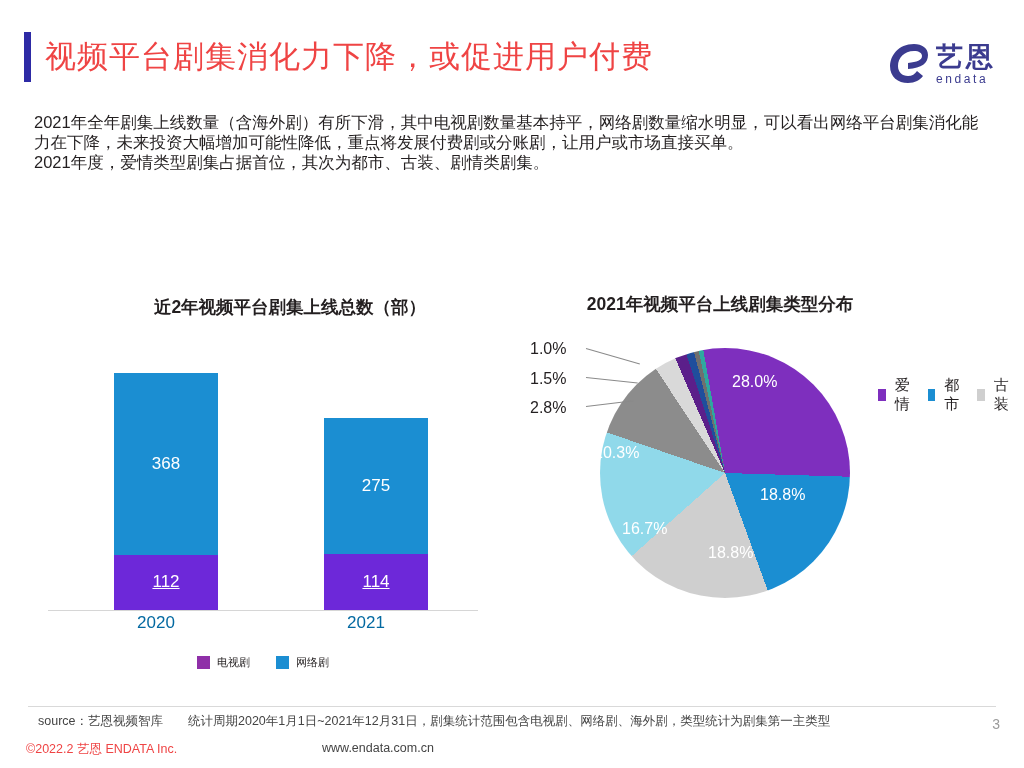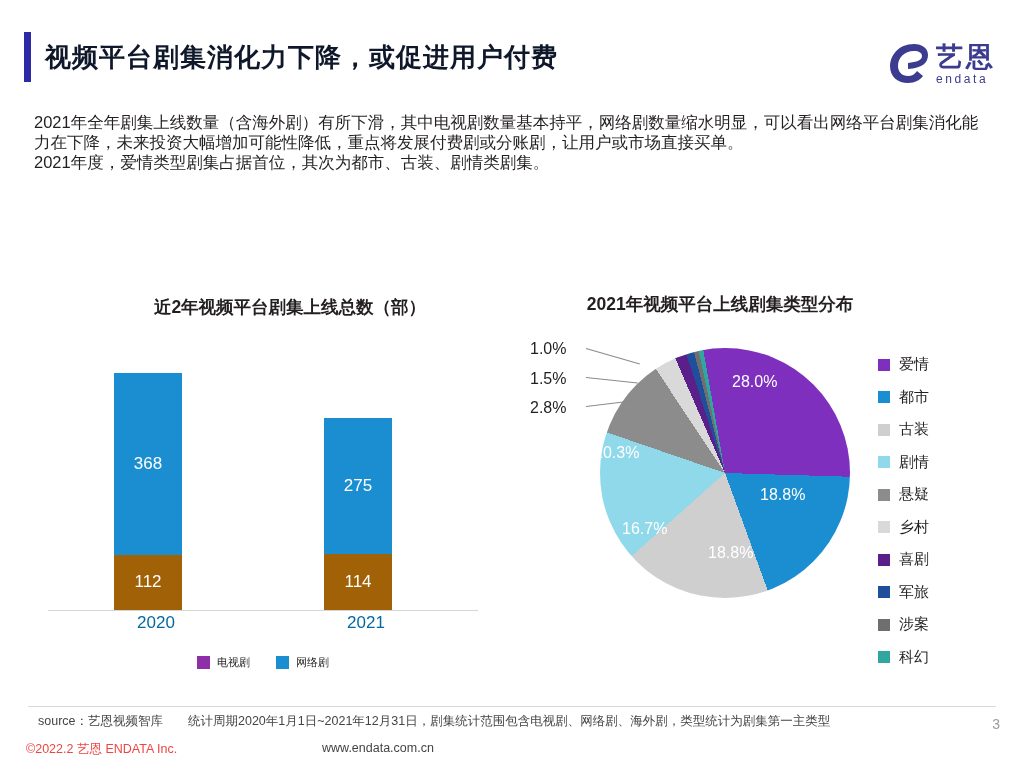--- a/index.html
+++ b/index.html
@@ -32,24 +32,24 @@
     align-items: center;
   }
   .title-accent {
     width: 7px;
     height: 50px;
     background: #2d2aa5;
     margin-right: 14px;
     flex: none;
   }
   .title-text {
-    font-size: 26px;
-    font-weight: bold;
+    font-size: 31px;
+    font-weight: normal;
     letter-spacing: 1px;
-    color: #0f172a;
+    color: #ef4444;
     white-space: nowrap;
   }
 
   
   .logo {
     position: absolute;
     right: 28px;
     top: 26px;
     width: 150px;
     height: 60px;
@@ -127,34 +127,34 @@
     position: absolute;
     left: 0;
     top: 0;
     width: 430px;
     height: 265px;
     border-bottom: 1px solid #d6d6d6;
   }
   .bar-group {
     position: absolute;
     bottom: 0;
-    width: 68px;
+    width: 104px;
     border-radius: 21px;
   }
   .seg {
     position: relative;
     width: 100%;
     color: #ffffff;
     font-size: 17px;
     display: flex;
     align-items: center;
     justify-content: center;
   }
   .seg-net { background: #1b8ed2; }
-  .seg-tv  { background: #a16207; }
+  .seg-tv  { background: #6d28d9; text-decoration: underline; }
   .bar-xlabels {
     position: absolute;
     top: 268px;
     left: 0;
     width: 430px;
     height: 30px;
   }
   .bar-xlabel {
     position: absolute;
     width: 120px;
@@ -209,24 +209,24 @@
   .leader {
     position: absolute;
     background: #8a8a8a;
     height: 1px;
     transform-origin: left center;
   }
 
   .pie-legend {
     position: absolute;
     left: 878px;
-    top: 355px;
+    top: 376px;
     width: 120px;
     display: flex;
-    flex-direction: column;
+    flex-direction: row;
     gap: 13.5px;
     font-size: 15px;
   }
   .pie-legend .legend-item { gap: 9px; }
   .pie-legend .legend-swatch { width: 12px; height: 12px; }
 
   
   .footer-rule {
     position: absolute;
     left: 28px;

